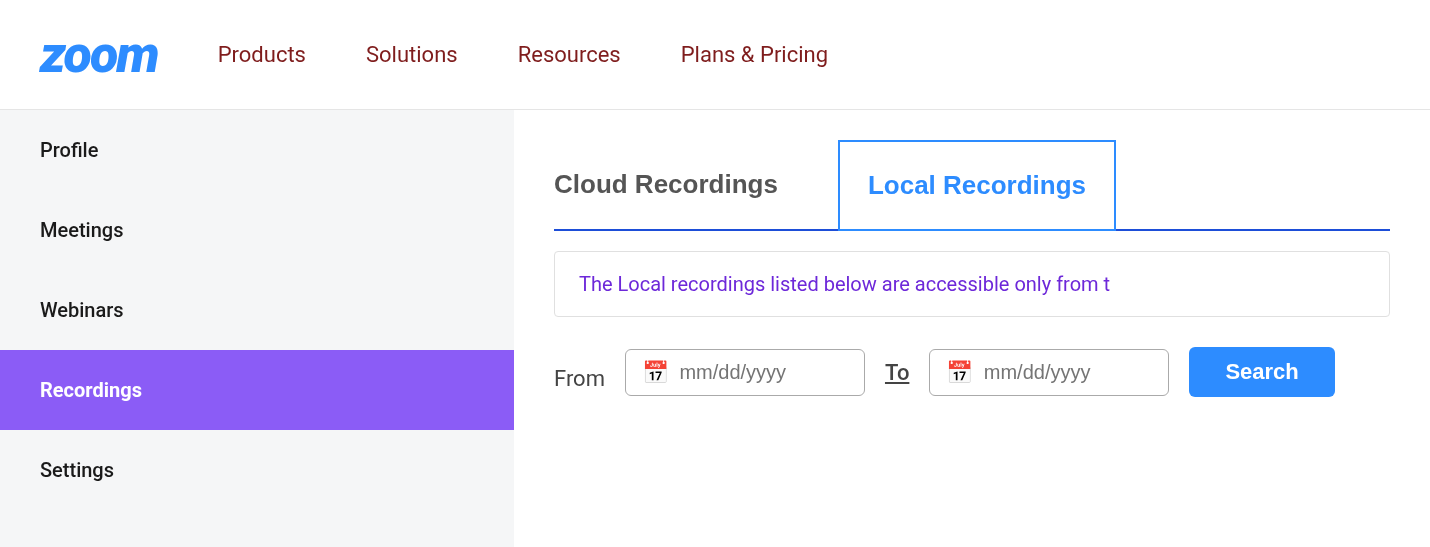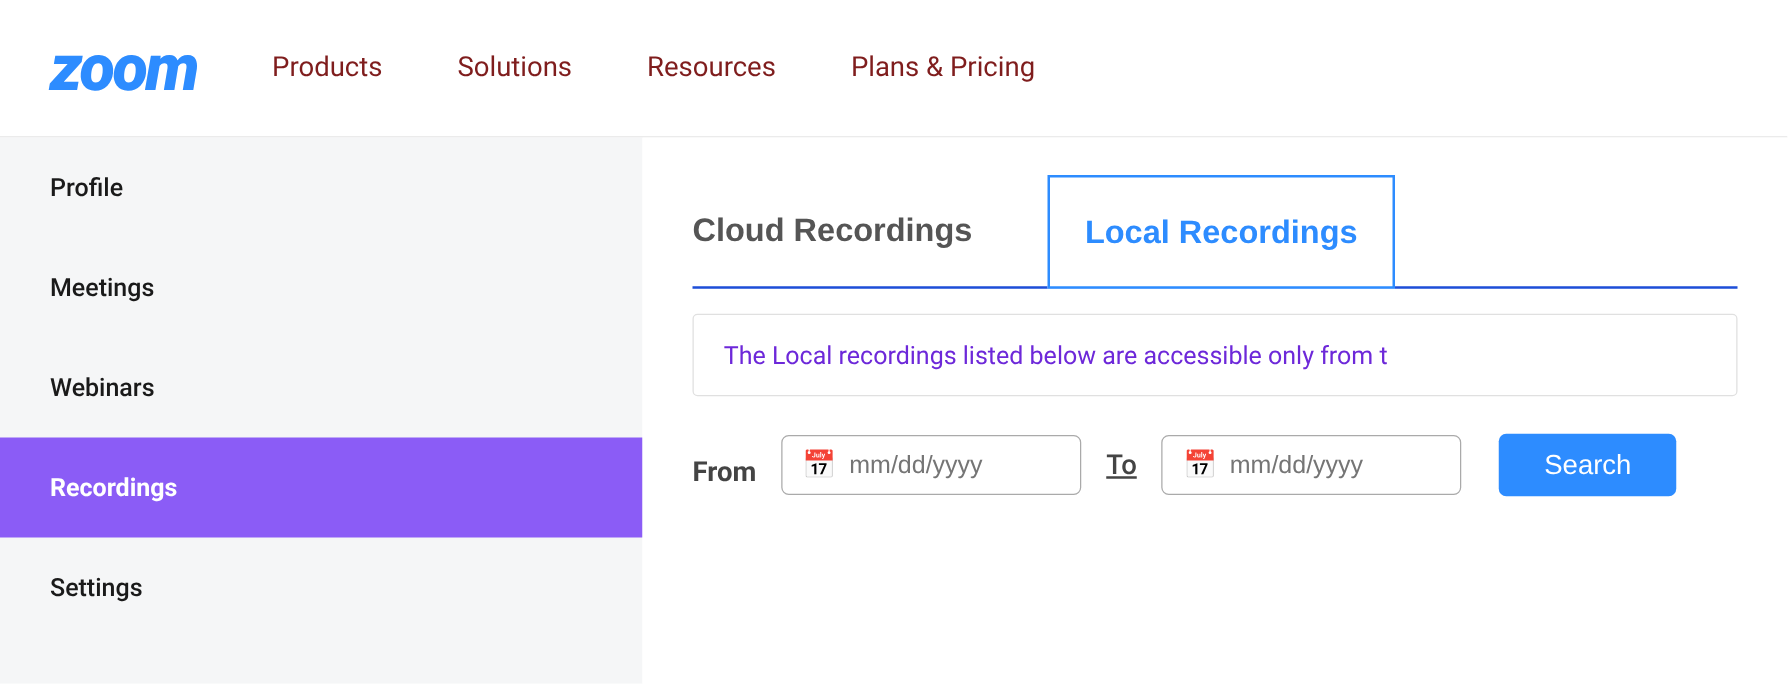--- a/index.html
+++ b/index.html
@@ -122,21 +122,21 @@
     .search-row {
       display: flex;
       align-items: center;
       gap: 20px;
       margin-top: 30px;
       padding-bottom: 10px;
     }
     .search-row label {
       font-size: 22px;
       color: #444;
-      font-weight: 700;
+      font-weight: 400;
       margin-top: 13px;
     }
     .date-input-wrapper {
       display: flex;
       align-items: center;
       border: 1.5px solid #aaa;
       border-radius: 6px;
       padding: 10px 16px;
       gap: 10px;
       width: 240px;
@@ -160,23 +160,22 @@
       font-weight: 500;
       text-decoration: underline;
     }
     .search-btn {
       background: #2D8CFF;
       color: #fff;
       border: none;
       border-radius: 6px;
       padding: 12px 36px;
       font-size: 22px;
-      font-weight: 400;
+      font-weight: 700;
       cursor: pointer;
-      margin-left: 10px;
     }
   </style>
 </head>
 <body>
 
 <nav class="top-nav">
   <div class="logo">zoom</div>
   <ul class="nav-links">
     <li><a href="#">Products</a></li>
     <li><a href="#">Solutions</a></li>

